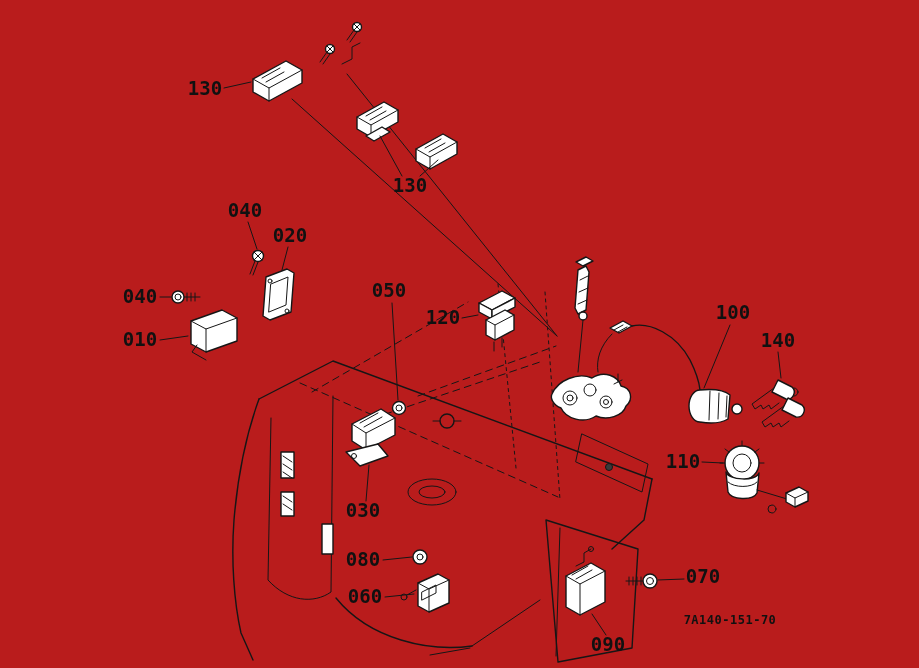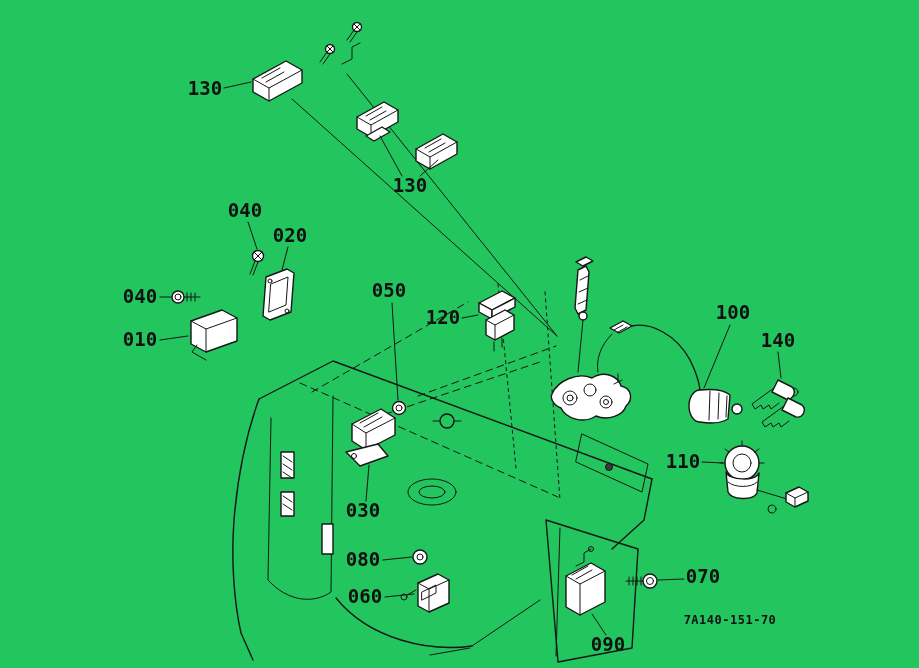--- a/index.html
+++ b/index.html
@@ -1,19 +1,19 @@
 <!DOCTYPE html>
 <html><head>
 <meta charset="utf-8">
 <style>
   html,body { margin:0; padding:0; background:#ffffff; }
   .stage {
     position:relative;
     width:919px; height:668px;
-    background:#22c55e;
+    background:#b91c1c;
     overflow:hidden;
     font-family:"DejaVu Sans Mono","Liberation Mono",monospace;
   }
   svg { display:block; }
   .ln    { fill:none; stroke:#161616; stroke-width:1.4; stroke-linecap:round; stroke-linejoin:round; }
   .thin  { stroke-width:1; }
   .dash  { stroke-dasharray:7 5; }
   .dash2 { stroke-dasharray:3 4; }
   .fillw { fill:#ffffff; stroke:#161616; stroke-width:1.4; stroke-linejoin:round; }
   .darkfill { fill:#3a3a3a; stroke:#161616; stroke-width:1; }

